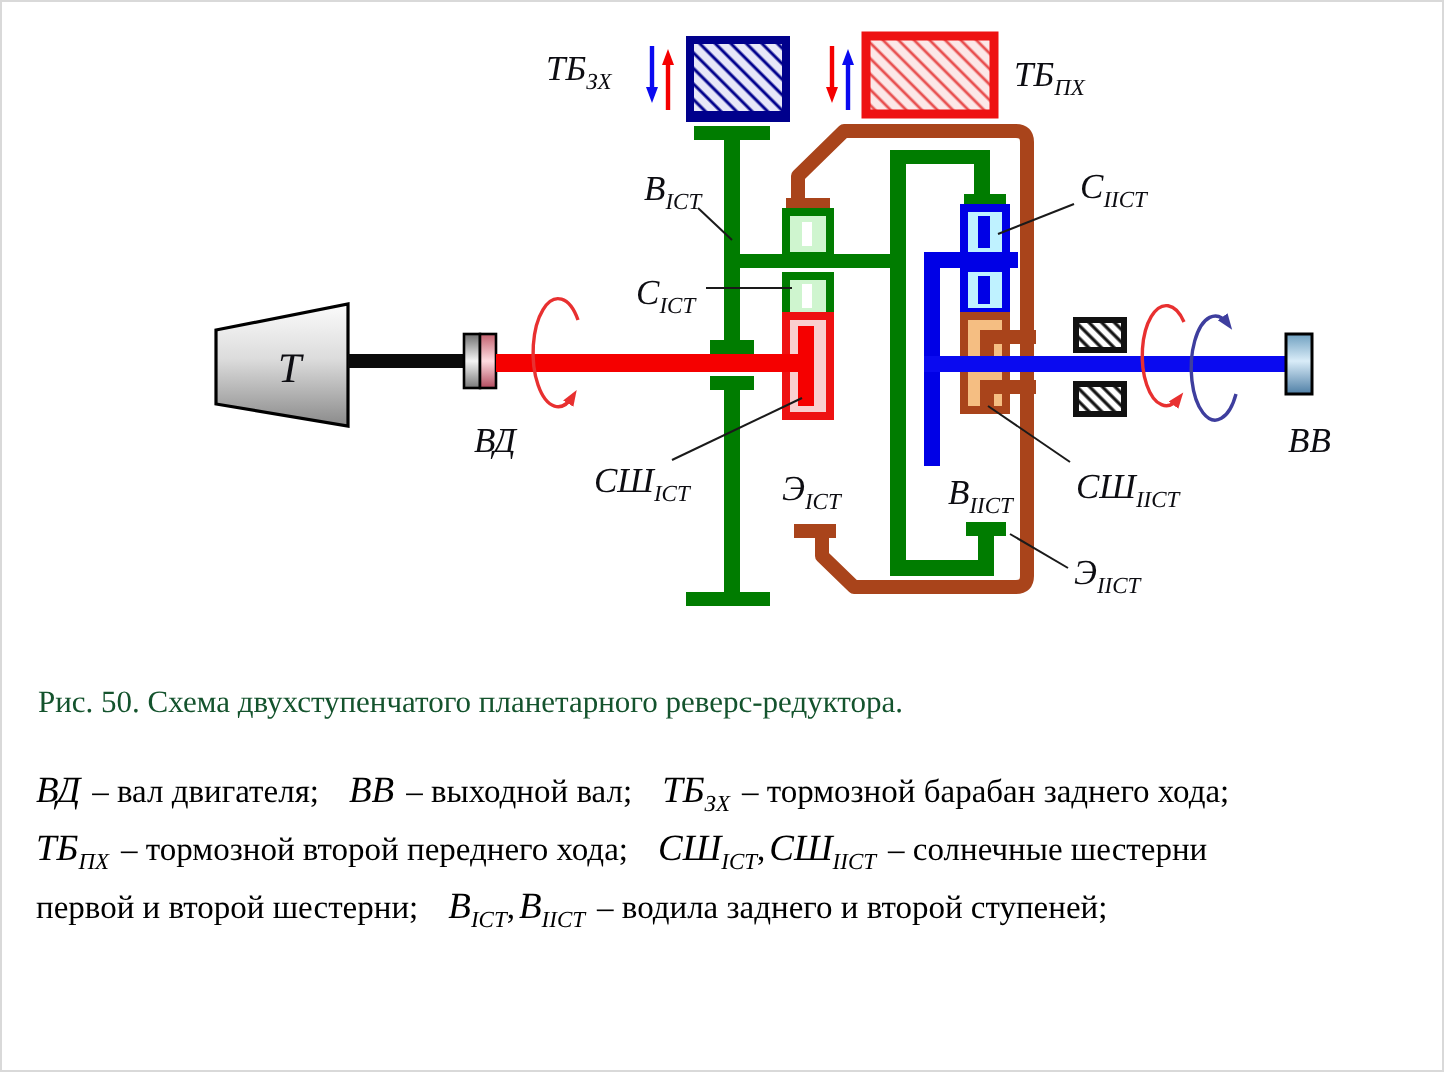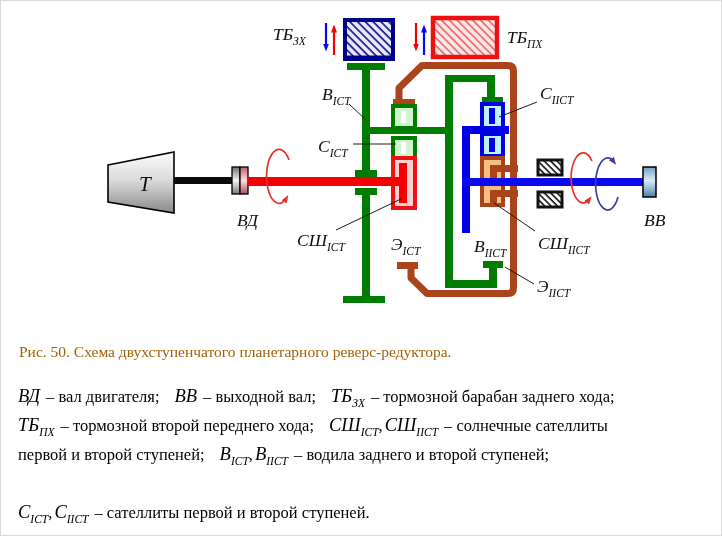--- a/index.html
+++ b/index.html
@@ -1,19 +1,19 @@
 <!DOCTYPE html>
 <html style="--green: #007C00; --lightgreen: #CFF5CF; --red: #EE1111; --shaftred: #F50000; --pink: #F9CFCF; --brown: #A9441B; --orange: #F5BE82; --blue: #0000E6; --shaftblue: #0A0AF0; --cyan: #BFF2FF; --navy: #00008C; --drumBlueFill: #E8E8F8; --drumRedFill: #FCE8E8; --arcred: #E83030; --arcblue: #3E3E9E; --black: #111111;"><head>
 <meta charset="utf-8">
 <style>
   html,body{margin:0;padding:0;background:#fff;}
   .screen{position:relative;width:722px;height:536px;background:#fff;overflow:hidden;
           font-family:"Liberation Serif",serif;box-shadow:inset 0 0 0 1px #d9d9d9;}
   svg text{font-family:"Liberation Serif",serif;font-style:italic;fill:#0d0d12;}
-  .caption{position:absolute;left:19px;top:343px;font-size:15.5px;color:#a16207;white-space:nowrap;}
+  .caption{position:absolute;left:19px;top:343px;font-size:15.5px;color:#14532d;white-space:nowrap;}
   .legend{position:absolute;left:0;top:12px;width:722px;height:536px;color:#000;}
   .lline{position:absolute;left:18px;white-space:nowrap;font-size:16.5px;}
   .sym{font-style:italic;font-size:18.5px;}
   .sym sub{font-style:italic;font-size:11.5px;letter-spacing:0;}
   .g{margin-left:15px;}
   .t{margin-left:6px;}
   .cm{margin-right:2px;}
   .l1{top:374px}.l2{top:403px}.l3{top:432px}.l4{top:460px}.l5{top:490px}
 </style>
 </head>
@@ -186,23 +186,20 @@
 
   
   <div class="caption">Рис. 50. Схема двухступенчатого планетарного реверс-редуктора.</div>
 
   
   <div class="legend">
     <div class="lline l1">
       <span class="sym">ВД</span><span class="t">– вал двигателя;</span><span class="sym g">ВВ</span><span class="t">– выходной вал;</span><span class="sym g"><span>ТБ</span><sub>ЗХ</sub></span><span class="t">– тормозной барабан заднего хода;</span>
     </div>
     <div class="lline l2">
-      <span class="sym"><span>ТБ</span><sub>ПХ</sub></span><span class="t">– тормозной второй переднего хода;</span><span class="sym g"><span>СШ</span><sub>IСТ</sub></span><span class="cm">,</span><span class="sym"><span>СШ</span><sub>IIСТ</sub></span><span class="t">– солнечные сателлиты</span>
+      <span class="sym"><span>ТБ</span><sub>ПХ</sub></span><span class="t">– тормозной второй переднего хода;</span><span class="sym g"><span>СШ</span><sub>IСТ</sub></span><span class="cm">,</span><span class="sym"><span>СШ</span><sub>IIСТ</sub></span><span class="t">– солнечные шестерни</span>
     </div>
     <div class="lline l3">
-      <span>первой и второй ступеней;</span><span class="sym g"><span>В</span><sub>IСТ</sub></span><span class="cm">,</span><span class="sym"><span>В</span><sub>IIСТ</sub></span><span class="t">– водила заднего и второй ступеней;</span>
-    </div>
-    <div class="lline l5">
-      <span class="sym"><span>С</span><sub>IСТ</sub></span><span class="cm">,</span><span class="sym"><span>С</span><sub>IIСТ</sub></span><span class="t">– сателлиты первой и второй ступеней.</span>
+      <span>первой и второй шестерни;</span><span class="sym g"><span>В</span><sub>IСТ</sub></span><span class="cm">,</span><span class="sym"><span>В</span><sub>IIСТ</sub></span><span class="t">– водила заднего и второй ступеней;</span>
     </div>
   </div>
 
 </div>
 
 </body></html>

